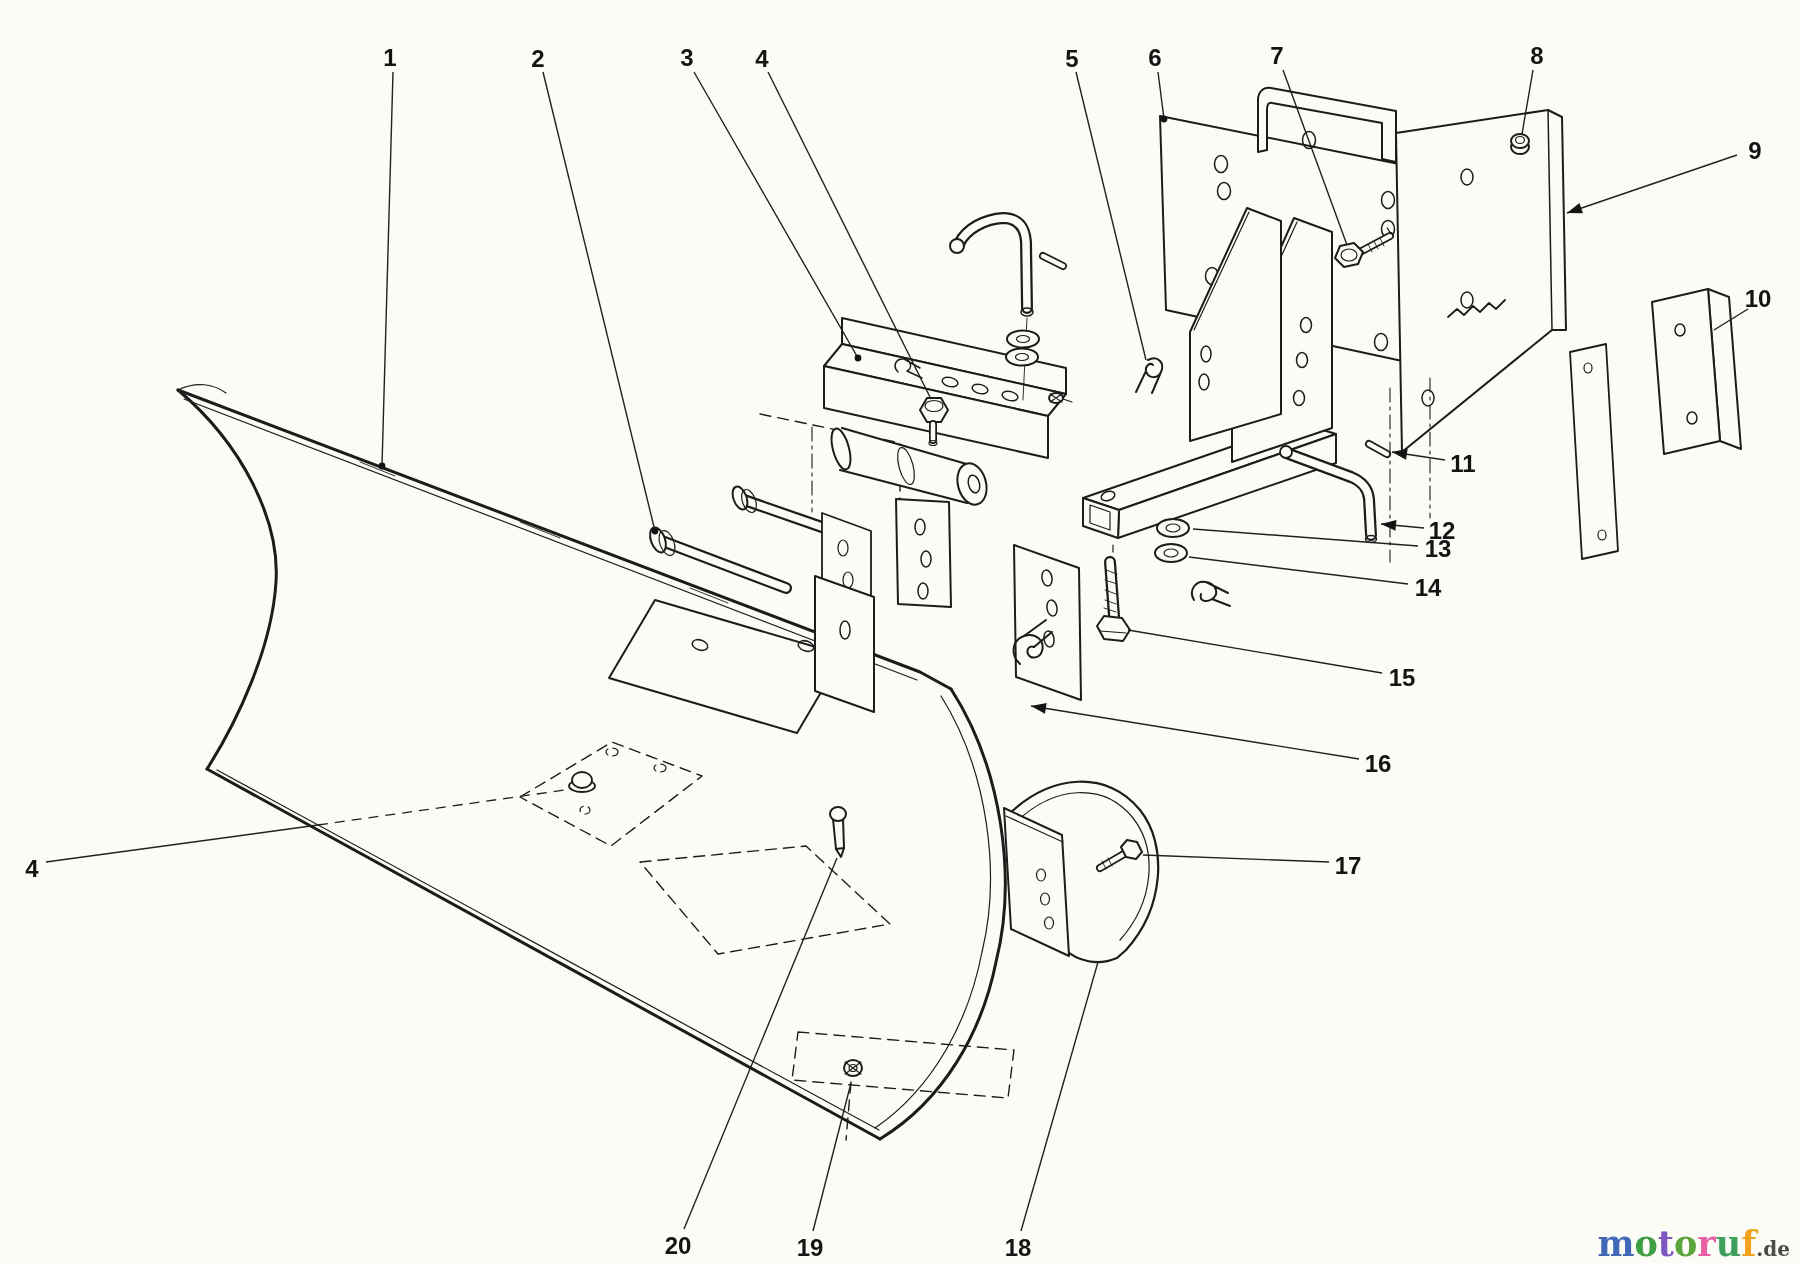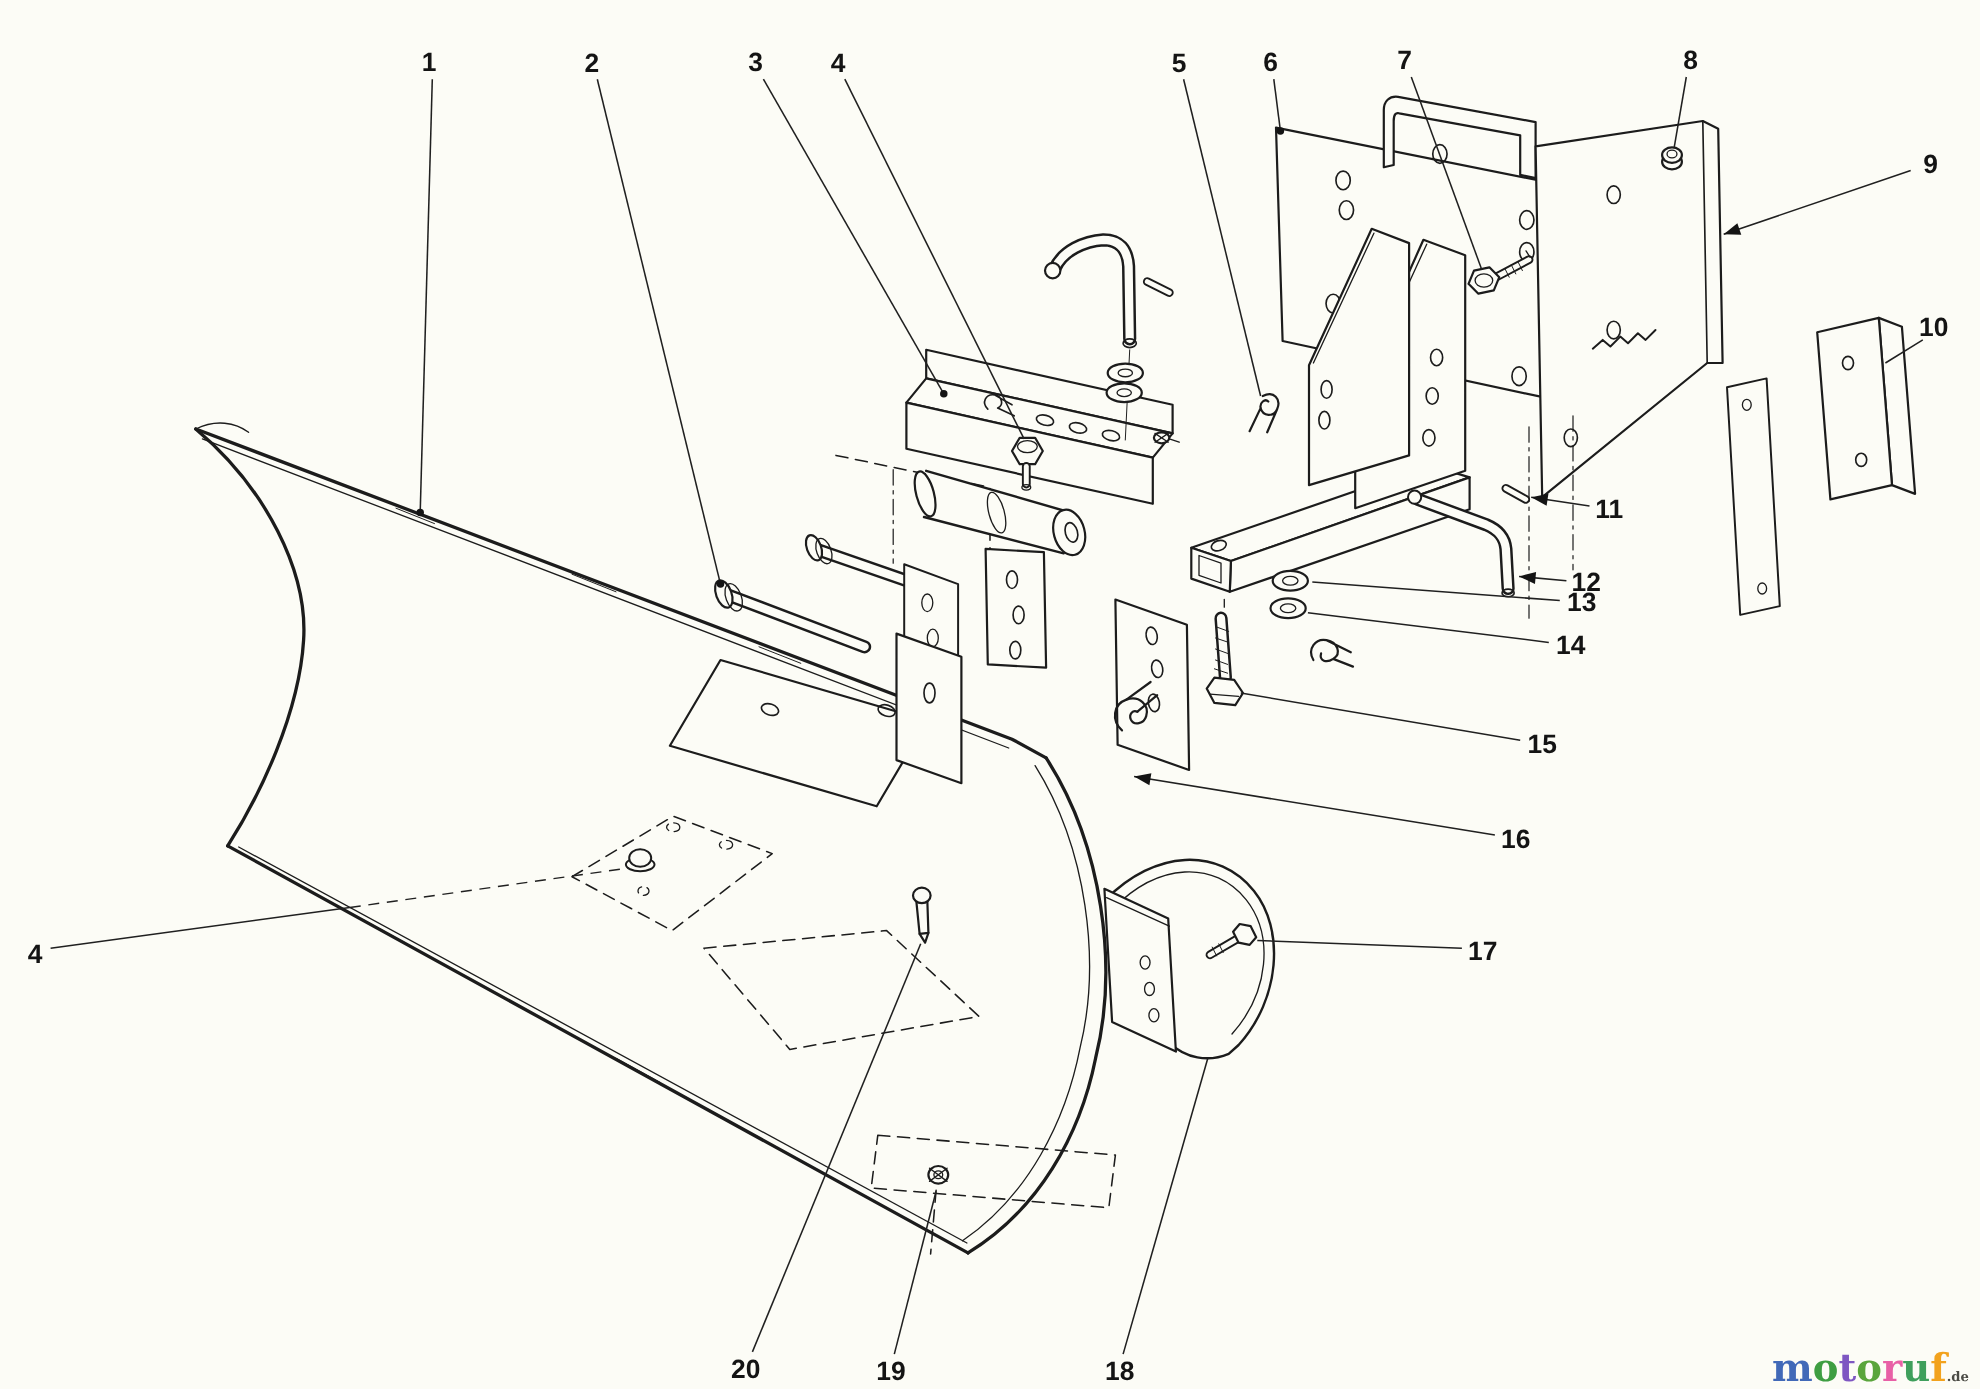--- a/index.html
+++ b/index.html
@@ -14,21 +14,21 @@
   .dashdot{stroke-dasharray:14 5 3 5;stroke-width:1.1}
   .rod{stroke-width:12}.rodc{stroke:#fcfcf6;stroke-width:7.5}
   .rod2{stroke-width:8}.rod2c{stroke:#fcfcf6;stroke-width:4.5}
   .callout-num{font:bold 24px "Liberation Sans",sans-serif;fill:#141414;stroke:none}
   .leader{stroke:#202020;stroke-width:1.4;fill:none}
   .leader-dash{stroke:#202020;stroke-width:1.3;fill:none;stroke-dasharray:10 7}
   .dot{fill:#141414;stroke:none}
   .arrow{fill:#141414;stroke:none}
   .logo{position:absolute;right:10px;bottom:2px;font-family:"DejaVu Serif",serif;
         font-weight:bold;font-size:35px;line-height:1;cursor:pointer;white-space:nowrap}
-  .logo .sfx{font-size:12px}
+  .logo .sfx{font-size:20px}
 </style>
 </head>
 <body>
 
 <div class="stage">
 <svg width="1800" height="1263" viewBox="0 0 1800 1263">
 
   <g>
     <path class="ln s3" d="M178,390 L920,672 L951,689"></path>
     <path class="ln s12" d="M184,399 L917,680"></path>

